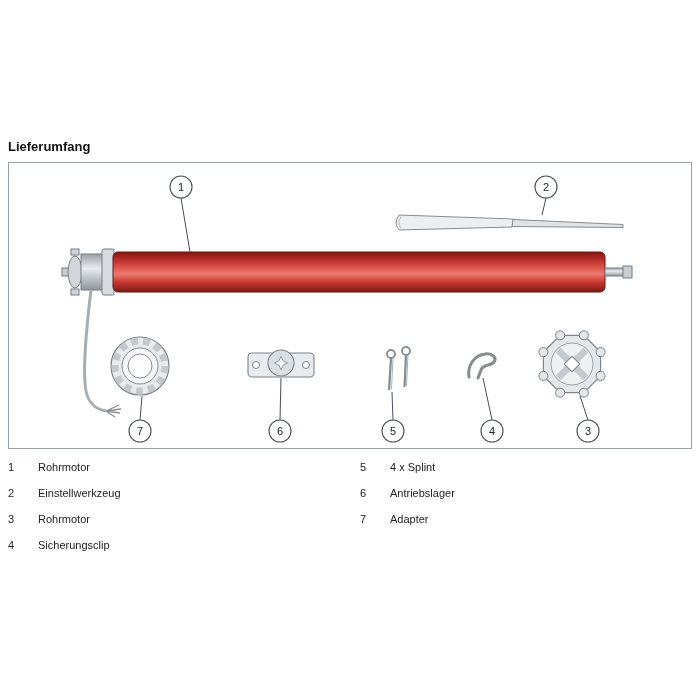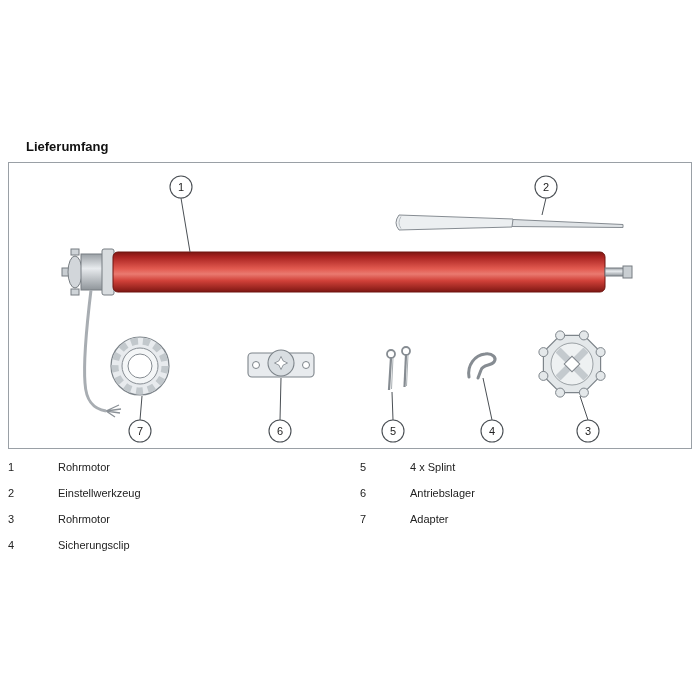--- a/index.html
+++ b/index.html
@@ -1,29 +1,29 @@
 <!DOCTYPE html>
 <html><head>
 <meta charset="utf-8">
 <style>
   * { margin:0; padding:0; box-sizing:border-box; }
   html,body { width:700px; height:700px; background:#ffffff; }
   body { font-family:"Liberation Sans", sans-serif; position:relative; overflow:hidden; }
   .page { position:absolute; inset:0; background:#fff; }
-  .title { position:absolute; left:26px; top:139px; font-size:13px; font-weight:bold; color:#111; }
+  .title { position:absolute; left:8px; top:139px; font-size:13px; font-weight:bold; color:#111; }
   .diagram-box { position:absolute; left:8px; top:162px; width:684px; height:287px; border:1px solid #9aa0a6; background:#fff; }
   .diagram-box svg { display:block; }
   svg text { font-family:"Liberation Sans", sans-serif; font-size:11px; fill:#222; }
   .legend { position:absolute; left:8px; top:461px; width:684px; }
   .legend-col { position:absolute; top:0; }
   .legend-col.left { left:0; width:350px; }
   .legend-col.right { left:352px; width:330px; }
   .legend-row { display:flex; margin-bottom:13px; font-size:11px; color:#222; line-height:13px; }
   .legend-num { width:30px; flex:0 0 30px; }
-  .legend-label { flex:1;margin-left:20px; }
+  .legend-label { flex:1; }
 </style>
 </head>
 <body>
 
 <div class="page">
 
   <div class="title">Lieferumfang</div>
 
   <div class="diagram-box">
     <svg width="682" height="285" viewBox="0 0 682 285">

